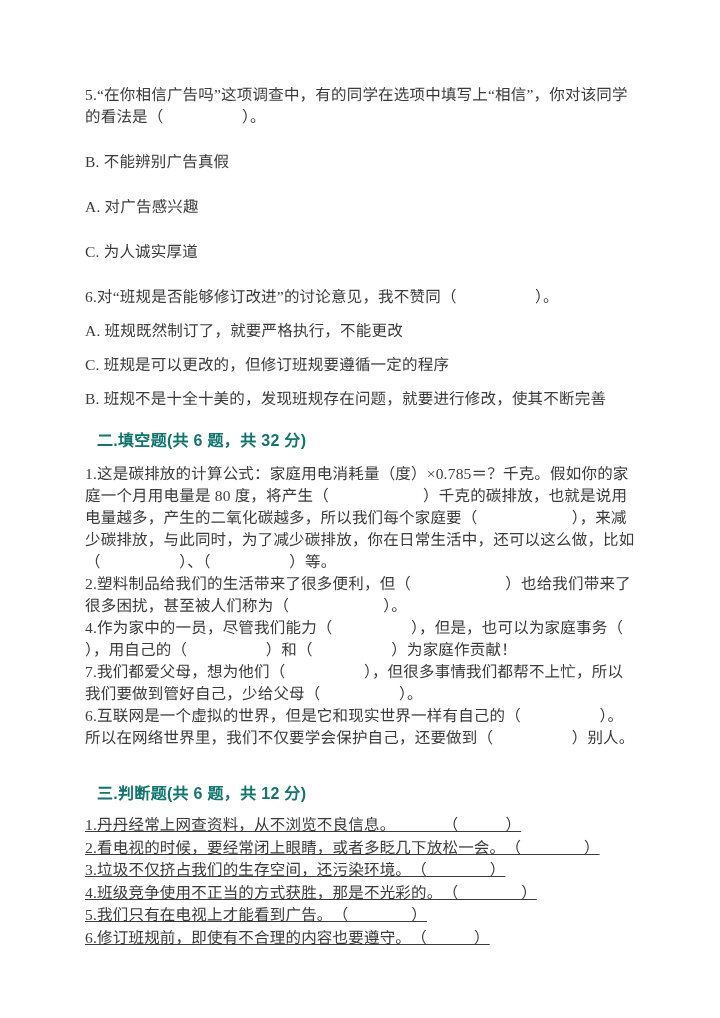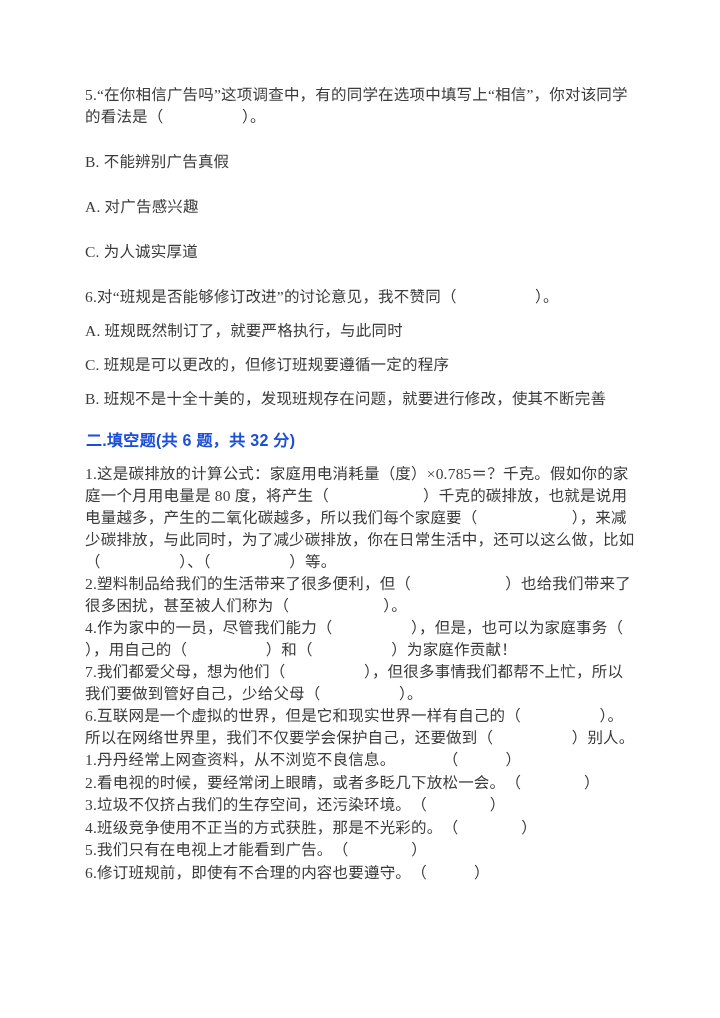--- a/index.html
+++ b/index.html
@@ -24,58 +24,59 @@
     font-size: 15.5px;
     line-height: 22px;
     letter-spacing: 0.2px;
     word-break: break-all;
   }
   
   .gap-lg { margin-top: 23px; }   
   .gap-sm { margin-top: 12px; }   
   
   .sec-title {
-    margin: 1px;
+    margin: 12px;
     font-family: "Liberation Sans", "DejaVu Sans", sans-serif;
     font-size: 16px;
     font-weight: 700;
-    color: #1d4ed8;
+    color: #0f766e;
     letter-spacing: 0.3px;
   }
   .sec-title.fill  { margin-top: 17px; margin-bottom: 12px; }
   .sec-title.judge { margin-top: 31px; margin-bottom: 10px; }
-  .judge-q { line-height: 22.5px; }
+  .judge-q { line-height: 22.5px; text-decoration: underline; }
 </style>
 </head>
 <body>
 
 <main class="page" style="background: rgb(255, 255, 255); color: rgb(59, 59, 59);">
 
   <section>
     <p class="q">5.“在你相信广告吗”这项调查中，有的同学在选项中填写上“相信”，你对该同学的看法是（　　　　　）。</p>
     <p class="opt gap-lg">B. 不能辨别广告真假</p>
     <p class="opt gap-lg">A. 对广告感兴趣</p>
     <p class="opt gap-lg">C. 为人诚实厚道</p>
 
     <p class="q gap-lg">6.对“班规是否能够修订改进”的讨论意见，我不赞同（　　　　　）。</p>
-    <p class="opt gap-sm">A. 班规既然制订了，就要严格执行，与此同时</p>
+    <p class="opt gap-sm">A. 班规既然制订了，就要严格执行，不能更改</p>
     <p class="opt gap-sm">C. 班规是可以更改的，但修订班规要遵循一定的程序</p>
     <p class="opt gap-sm">B. 班规不是十全十美的，发现班规存在问题，就要进行修改，使其不断完善</p>
   </section>
 
   <section>
     <h2 class="sec-title fill">二.填空题(共 6 题，共 32 分)</h2>
     <p class="fill-q">1.这是碳排放的计算公式：家庭用电消耗量（度）×0.785＝？千克。假如你的家庭一个月用电量是 80 度，将产生（　　　　　　）千克的碳排放，也就是说用电量越多，产生的二氧化碳越多，所以我们每个家庭要（　　　　　　），来减少碳排放，与此同时，为了减少碳排放，你在日常生活中，还可以这么做，比如（　　　　　）、（　　　　　）等。</p>
     <p class="fill-q">2.塑料制品给我们的生活带来了很多便利，但（　　　　　　）也给我们带来了很多困扰，甚至被人们称为（　　　　　　）。</p>
     <p class="fill-q">4.作为家中的一员，尽管我们能力（　　　　　），但是，也可以为家庭事务（　　　　　），用自己的（　　　　　）和（　　　　　）为家庭作贡献！</p>
     <p class="fill-q">7.我们都爱父母，想为他们（　　　　　），但很多事情我们都帮不上忙，所以我们要做到管好自己，少给父母（　　　　　）。</p>
     <p class="fill-q">6.互联网是一个虚拟的世界，但是它和现实世界一样有自己的（　　　　　）。所以在网络世界里，我们不仅要学会保护自己，还要做到（　　　　　）别人。</p>
   </section>
 
   <section>
+    <h2 class="sec-title judge">三.判断题(共 6 题，共 12 分)</h2>
     <p class="judge-q">1.丹丹经常上网查资料，从不浏览不良信息。　　　　（　　　）</p>
     <p class="judge-q">2.看电视的时候，要经常闭上眼睛，或者多眨几下放松一会。　（　　　　）</p>
     <p class="judge-q">3.垃圾不仅挤占我们的生存空间，还污染环境。　（　　　　）</p>
     <p class="judge-q">4.班级竞争使用不正当的方式获胜，那是不光彩的。　（　　　　）</p>
     <p class="judge-q">5.我们只有在电视上才能看到广告。　（　　　　）</p>
     <p class="judge-q">6.修订班规前，即使有不合理的内容也要遵守。　（　　　）</p>
   </section>
 
 </main>
 

